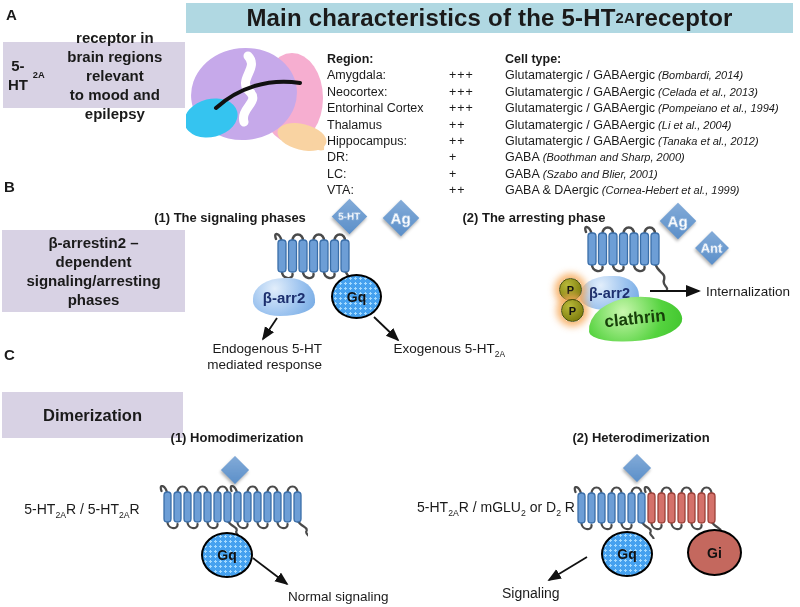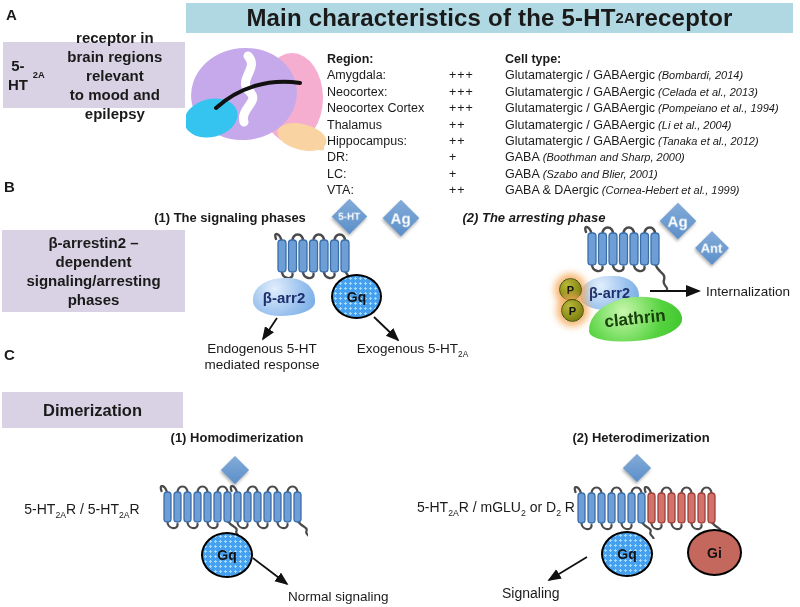--- a/index.html
+++ b/index.html
@@ -20,21 +20,21 @@
     font-size:24px;font-weight:bold;letter-spacing:.2px;
   }
 
   .label-box{
     background:var(--label_box,#d8d2e4);
     text-align:center;font-weight:bold;
     display:flex;align-items:center;justify-content:center;
   }
   .label-box.a{left:3px;top:42px;width:182px;height:66px;font-size:15px;line-height:19px;}
   .label-box.b{left:2px;top:230px;width:183px;height:82px;font-size:15px;line-height:19px;}
-  .label-box.c{left:2px;top:392px;width:181px;height:36px;font-size:16.5px;}
+  .label-box.c{left:2px;top:392px;width:181px;height:46px;font-size:16.5px;}
 
   
   .rtable{left:327px;top:51px;font-size:12.5px;line-height:16.4px;}
   .trow{display:flex;align-items:baseline;}
   .tc-region{width:122px;flex:none;}
   .tc-level{width:56px;flex:none;letter-spacing:1px;}
   .tc-cell{white-space:nowrap;}
   .tc-ref{font-style:italic;font-size:11px;}
   .thead{font-weight:bold;}
 
@@ -74,21 +74,21 @@
   }
   .pcirc{
     width:21px;height:21px;border-radius:50%;
     background:radial-gradient(circle at 35% 30%, #b9b93a, var(--p_fill,#80800f) 75%);
     border:1.5px solid #4c4c08;
     box-shadow:0 0 7px 4.5px rgba(247,170,90,.85);
     display:flex;align-items:center;justify-content:center;
     font-weight:bold;font-size:11px;color:#111;
   }
   .smalltext{font-size:13.5px;line-height:16px;}
-  .ctext{text-align:center;}
+  .ctext{text-align:right;}
   .receptor-label{font-size:14px;white-space:nowrap;}
 </style>
 </head>
 <body>
 
 <div class="abs panel-letter" style="left:6px;top:6px;">A</div>
 <div class="abs panel-letter" style="left:4px;top:178px;">B</div>
 <div class="abs panel-letter" style="left:4px;top:346px;">C</div>
 
 <div class="abs title-bar">
@@ -122,21 +122,21 @@
         <span class="tc-region">Amygdala:</span>
         <span class="tc-level">+++</span>
         <span class="tc-cell">Glutamatergic / GABAergic<span class="tc-ref"> (Bombardi, 2014)</span></span>
       </div>
       <div class="trow">
         <span class="tc-region">Neocortex:</span>
         <span class="tc-level">+++</span>
         <span class="tc-cell">Glutamatergic / GABAergic<span class="tc-ref"> (Celada et al., 2013)</span></span>
       </div>
       <div class="trow">
-        <span class="tc-region">Neocortex Cortex</span>
+        <span class="tc-region">Entorhinal Cortex</span>
         <span class="tc-level">+++</span>
         <span class="tc-cell">Glutamatergic / GABAergic<span class="tc-ref"> (Pompeiano et al., 1994)</span></span>
       </div>
       <div class="trow">
         <span class="tc-region">Thalamus</span>
         <span class="tc-level">++</span>
         <span class="tc-cell">Glutamatergic / GABAergic<span class="tc-ref"> (Li et al., 2004)</span></span>
       </div>
       <div class="trow">
         <span class="tc-region">Hippocampus:</span>
@@ -160,21 +160,21 @@
       </div>
     </div>
 </div>
 
 <div class="abs label-box b pre">β-arrestin2 –
 dependent
 signaling/arresting
 phases</div>
 
 <div class="abs phase-heading" style="left:148px;top:210px;width:164px;">(1) The signaling phases</div>
-<div class="abs phase-heading" style="left:456px;top:210px;width:156px;font-style:italic;">(2) The arresting phase</div>
+<div class="abs phase-heading" style="left:456px;top:210px;width:156px;">(2) The arresting phase</div>
 
 <div class="abs diamond" style="left:337px;top:204px;width:25px;height:25px;">
   <span style="font-size:10px;">5-HT</span>
 </div>
 <div class="abs diamond" style="left:388px;top:205px;width:26px;height:26px;">
   <span style="font-size:15px;">Ag</span>
 </div>
 <div class="abs diamond" style="left:665px;top:208px;width:26px;height:26px;">
   <span style="font-size:15px;">Ag</span>
 </div>

